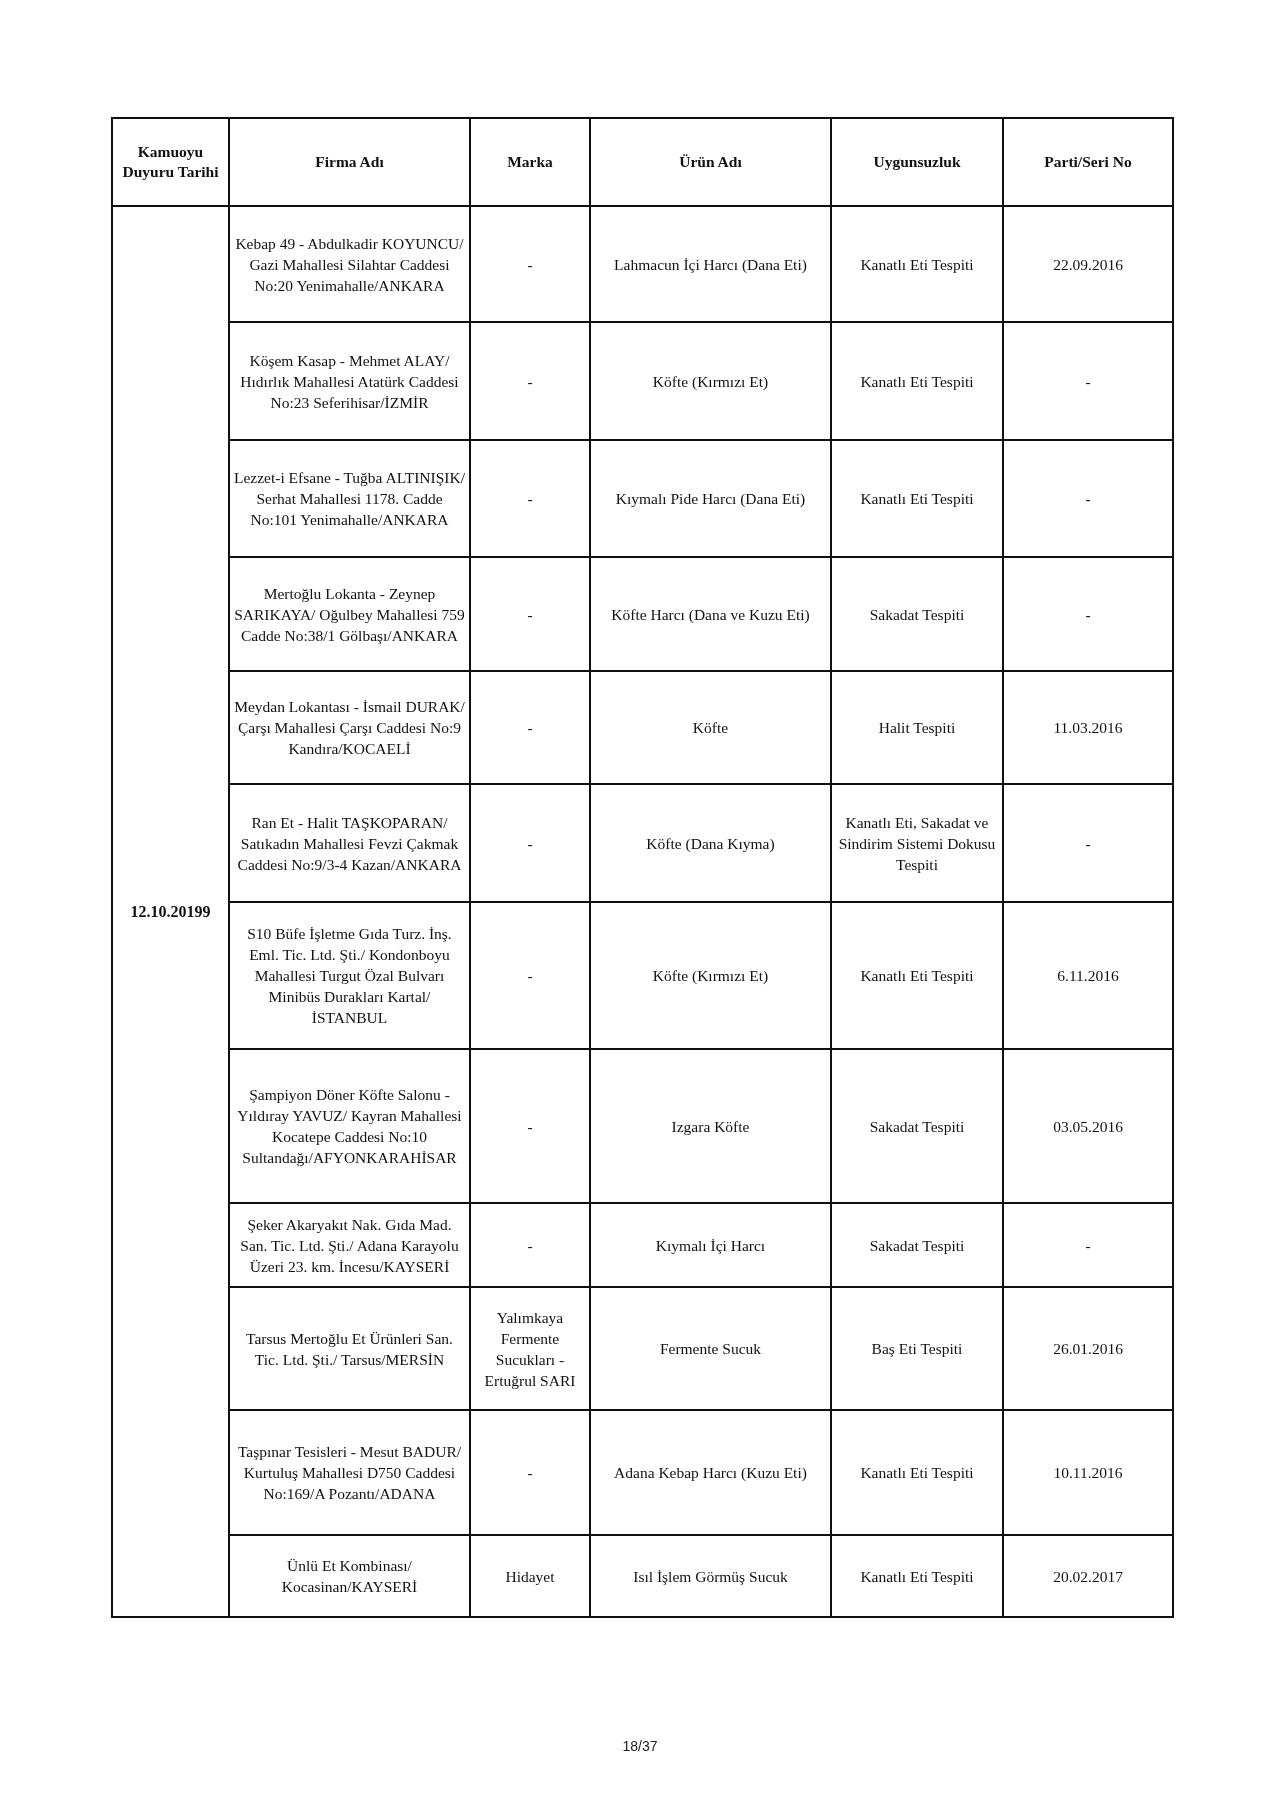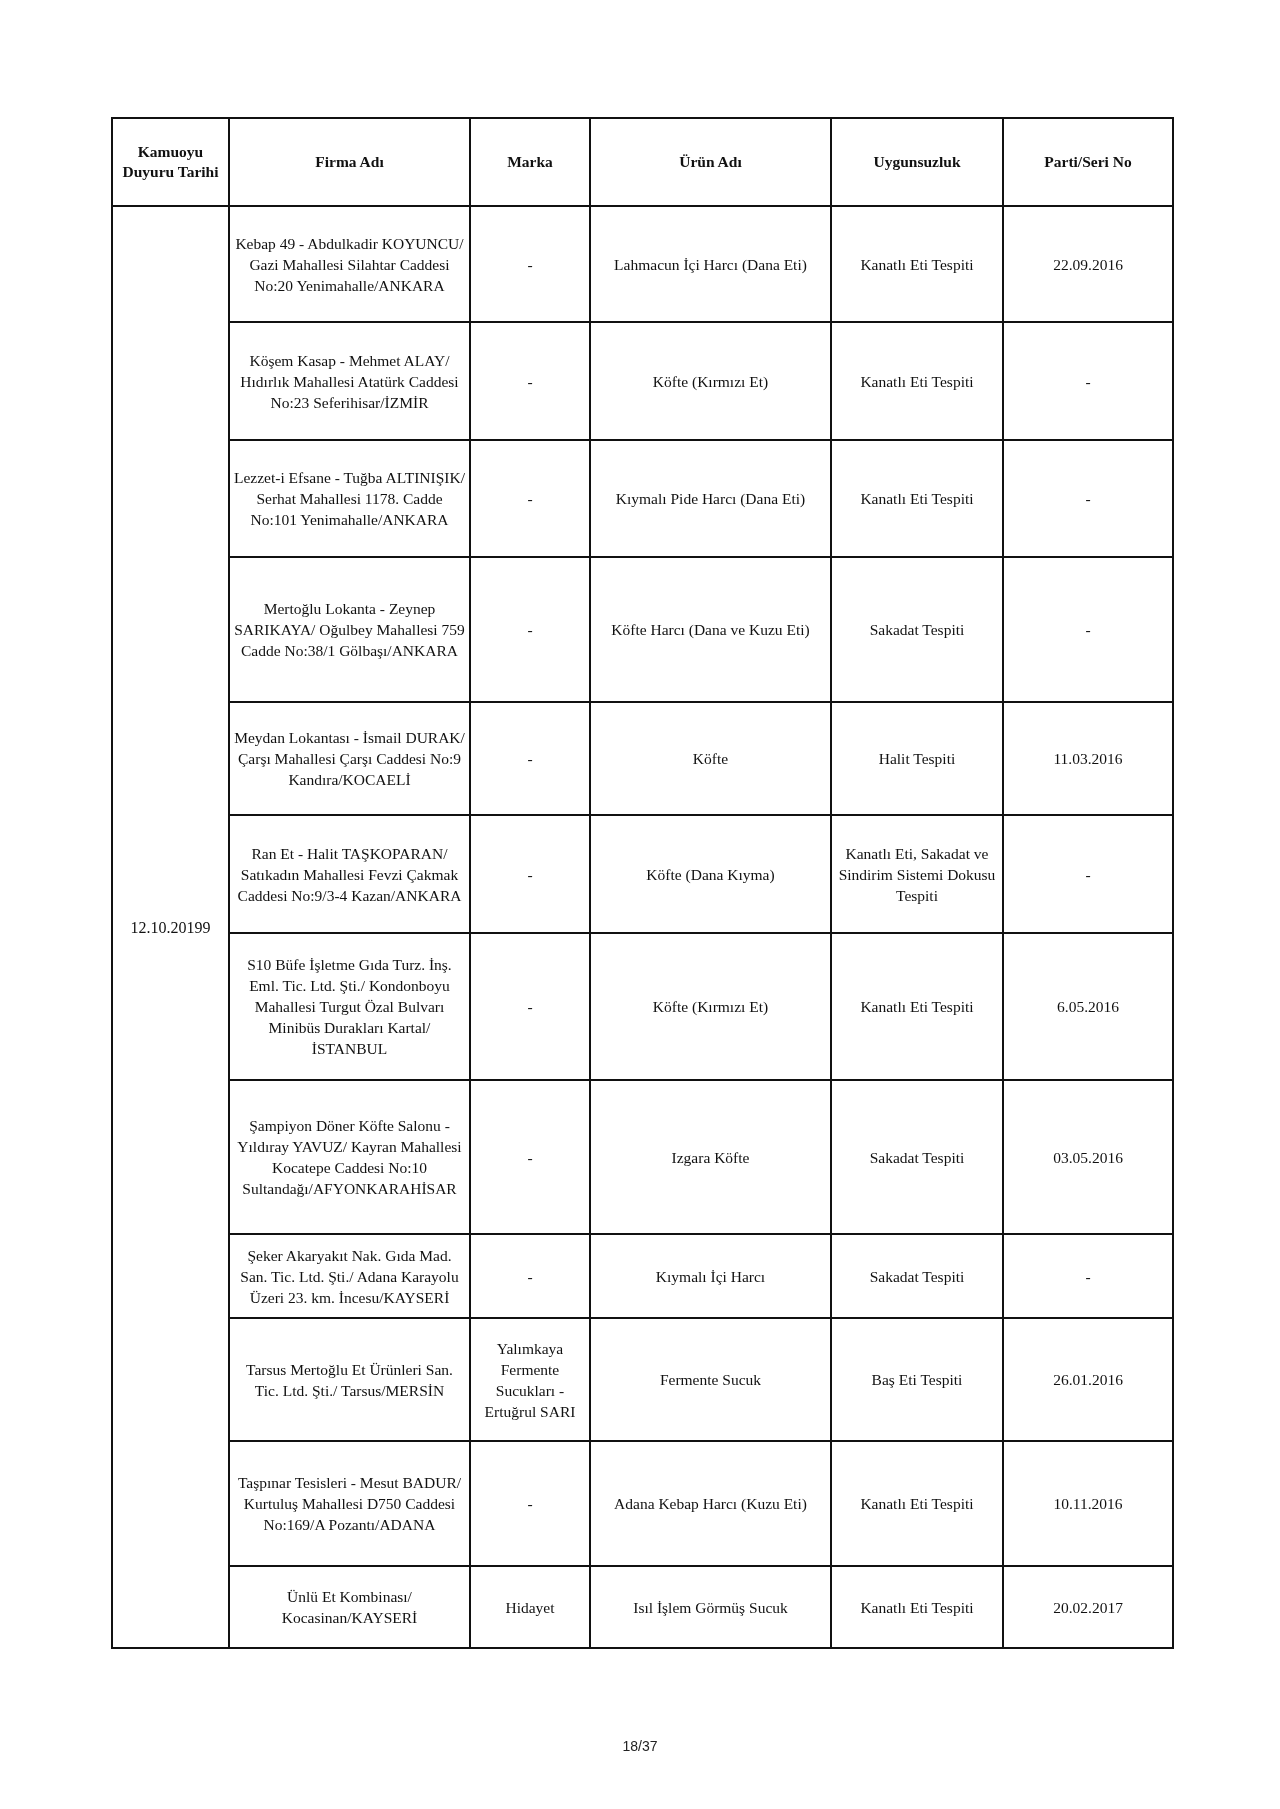--- a/index.html
+++ b/index.html
@@ -14,21 +14,21 @@
   }
   table.main td, table.main th {
     border: 2px solid #111;
     padding: 0 3px;
     vertical-align: middle;
     text-align: center;
     word-wrap: break-word;
   }
   table.main th { font-weight: bold; font-size: 15.5px; line-height: 20px; }
   td.firma { text-align: left; padding-left: 3px; }
-  td.date-cell { vertical-align: middle; font-size: 16px; }
+  td.date-cell { vertical-align: middle; font-size: 16px; font-weight: bold; }
   .pagenum {
     position: absolute; left: 0; width: 1280px; top: 1738px;
     text-align: center; font-family: "Liberation Sans", "DejaVu Sans", sans-serif;
     font-size: 14px; color: #222;
   }
 </style>
 </head>
 <body>
 
 <table class="main">
@@ -66,21 +66,21 @@
       <td>Kanatlı Eti Tespiti</td>
       <td>-</td>
     </tr>
     <tr style="height:117px">
       <td class="firma">Lezzet-i Efsane - Tuğba ALTINIŞIK/ Serhat Mahallesi 1178. Cadde No:101 Yenimahalle/ANKARA</td>
       <td>-</td>
       <td>Kıymalı Pide Harcı (Dana Eti)</td>
       <td>Kanatlı Eti Tespiti</td>
       <td>-</td>
     </tr>
-    <tr style="height:145px">
+    <tr style="height:114px">
       <td class="firma">Mertoğlu Lokanta - Zeynep SARIKAYA/ Oğulbey Mahallesi 759 Cadde No:38/1 Gölbaşı/ANKARA</td>
       <td>-</td>
       <td>Köfte Harcı (Dana ve Kuzu Eti)</td>
       <td>Sakadat Tespiti</td>
       <td>-</td>
     </tr>
     <tr style="height:113px">
       <td class="firma">Meydan Lokantası - İsmail DURAK/ Çarşı Mahallesi Çarşı Caddesi No:9 Kandıra/KOCAELİ</td>
       <td>-</td>
       <td>Köfte</td>
@@ -92,21 +92,21 @@
       <td>-</td>
       <td>Köfte (Dana Kıyma)</td>
       <td>Kanatlı Eti, Sakadat ve Sindirim Sistemi Dokusu Tespiti</td>
       <td>-</td>
     </tr>
     <tr style="height:147px">
       <td class="firma">S10 Büfe İşletme Gıda Turz. İnş. Eml. Tic. Ltd. Şti./ Kondonboyu Mahallesi Turgut Özal Bulvarı Minibüs Durakları Kartal/İSTANBUL</td>
       <td>-</td>
       <td>Köfte (Kırmızı Et)</td>
       <td>Kanatlı Eti Tespiti</td>
-      <td>6.05.2016</td>
+      <td>6.11.2016</td>
     </tr>
     <tr style="height:154px">
       <td class="firma">Şampiyon Döner Köfte Salonu - Yıldıray YAVUZ/ Kayran Mahallesi Kocatepe Caddesi No:10 Sultandağı/AFYONKARAHİSAR</td>
       <td>-</td>
       <td>Izgara Köfte</td>
       <td>Sakadat Tespiti</td>
       <td>03.05.2016</td>
     </tr>
     <tr style="height:84px">
       <td class="firma">Şeker Akaryakıt Nak. Gıda Mad. San. Tic. Ltd. Şti./ Adana Karayolu Üzeri 23. km. İncesu/KAYSERİ</td>

